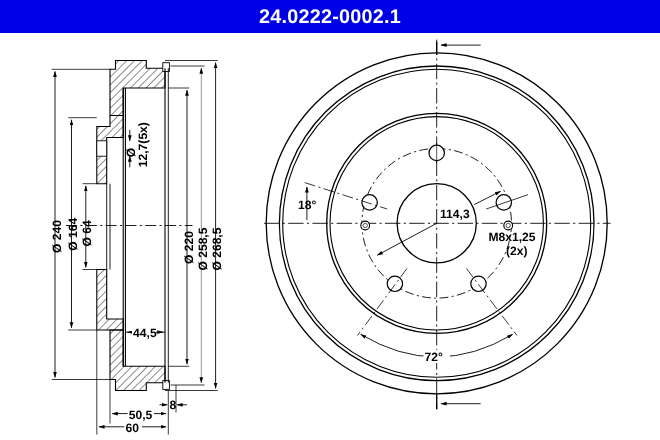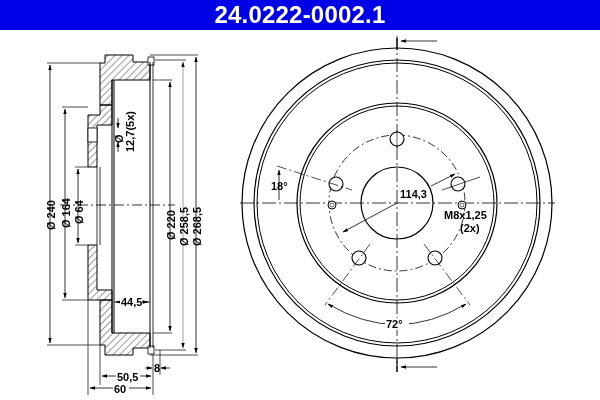--- a/index.html
+++ b/index.html
@@ -1,17 +1,17 @@
 <!DOCTYPE html>
 <html><head>
 <meta charset="utf-8">
 <style>
   html, body { margin: 0; padding: 0; background: #ffffff; }
   body { width: 600px; height: 400px; position: relative; overflow: hidden; font-family: "Liberation Sans", sans-serif; }
-  .header { position: absolute; left: 0; top: 0; width: 600px; height: 30px; background: #0000e6; color: #ffffff; display: flex; justify-content: center; align-items: center; gap: 34px; font-weight: bold; font-size: 24px; letter-spacing: 0.2px; }
+  .header { position: absolute; left: 0; top: 0; width: 600px; height: 30px; background: #0000e6; color: #ffffff; display: flex; justify-content: center; align-items: center; gap: 34px; font-weight: bold; font-size: 18px; letter-spacing: 0.2px; }
   .header span { display: inline-block; }
   svg { position: absolute; left: 0; top: 0; }
   .lbl { font-family: "Liberation Sans", sans-serif; font-weight: bold; font-size: 11px; fill: #000; }
 </style>
 </head>
 <body>
 
 <div class="header">
   <span>24.0222-0002.1</span>
 </div>

